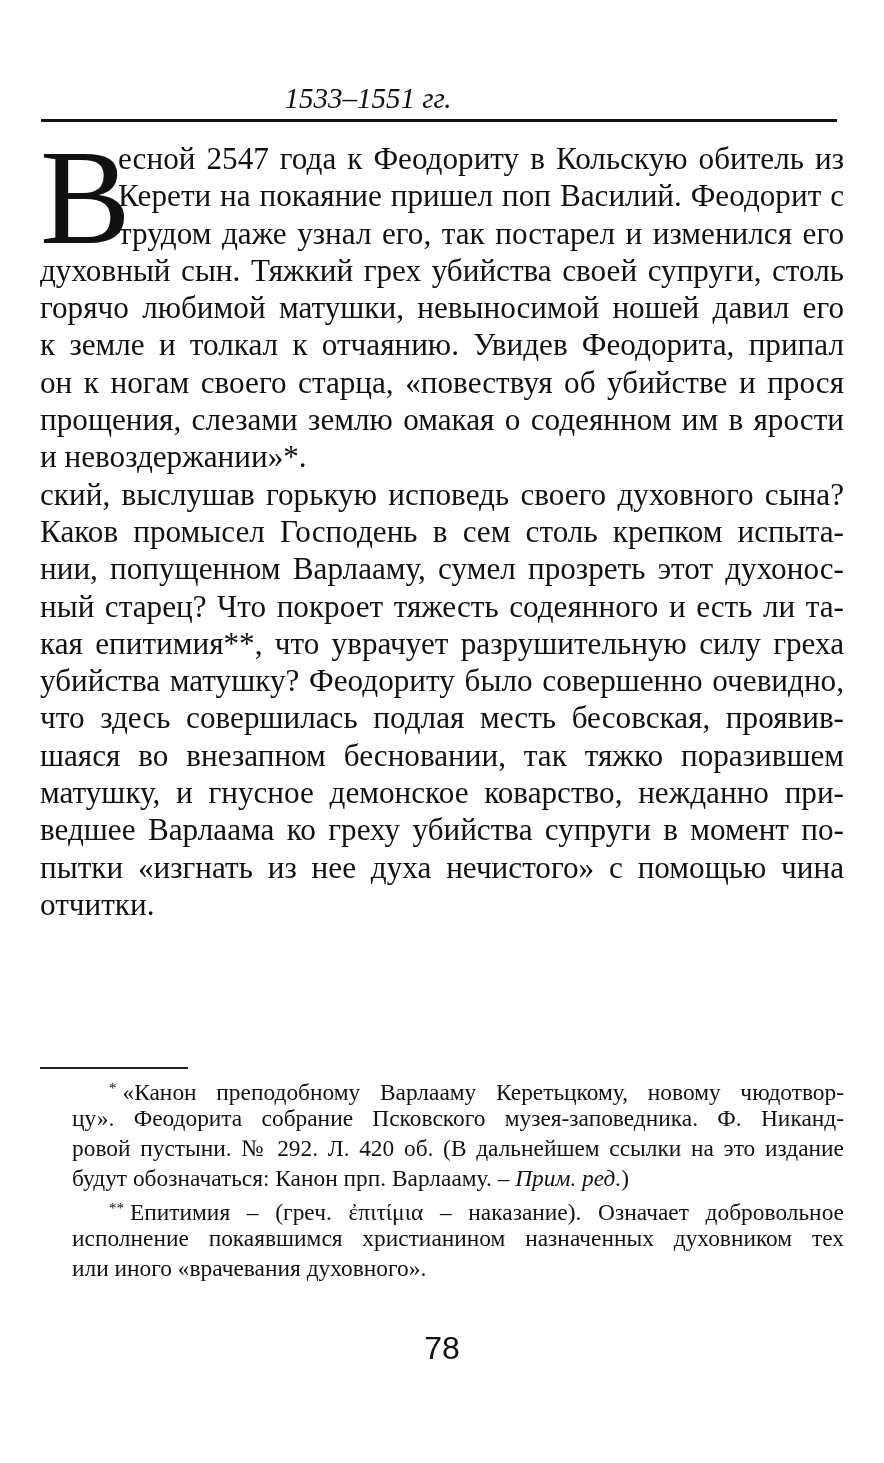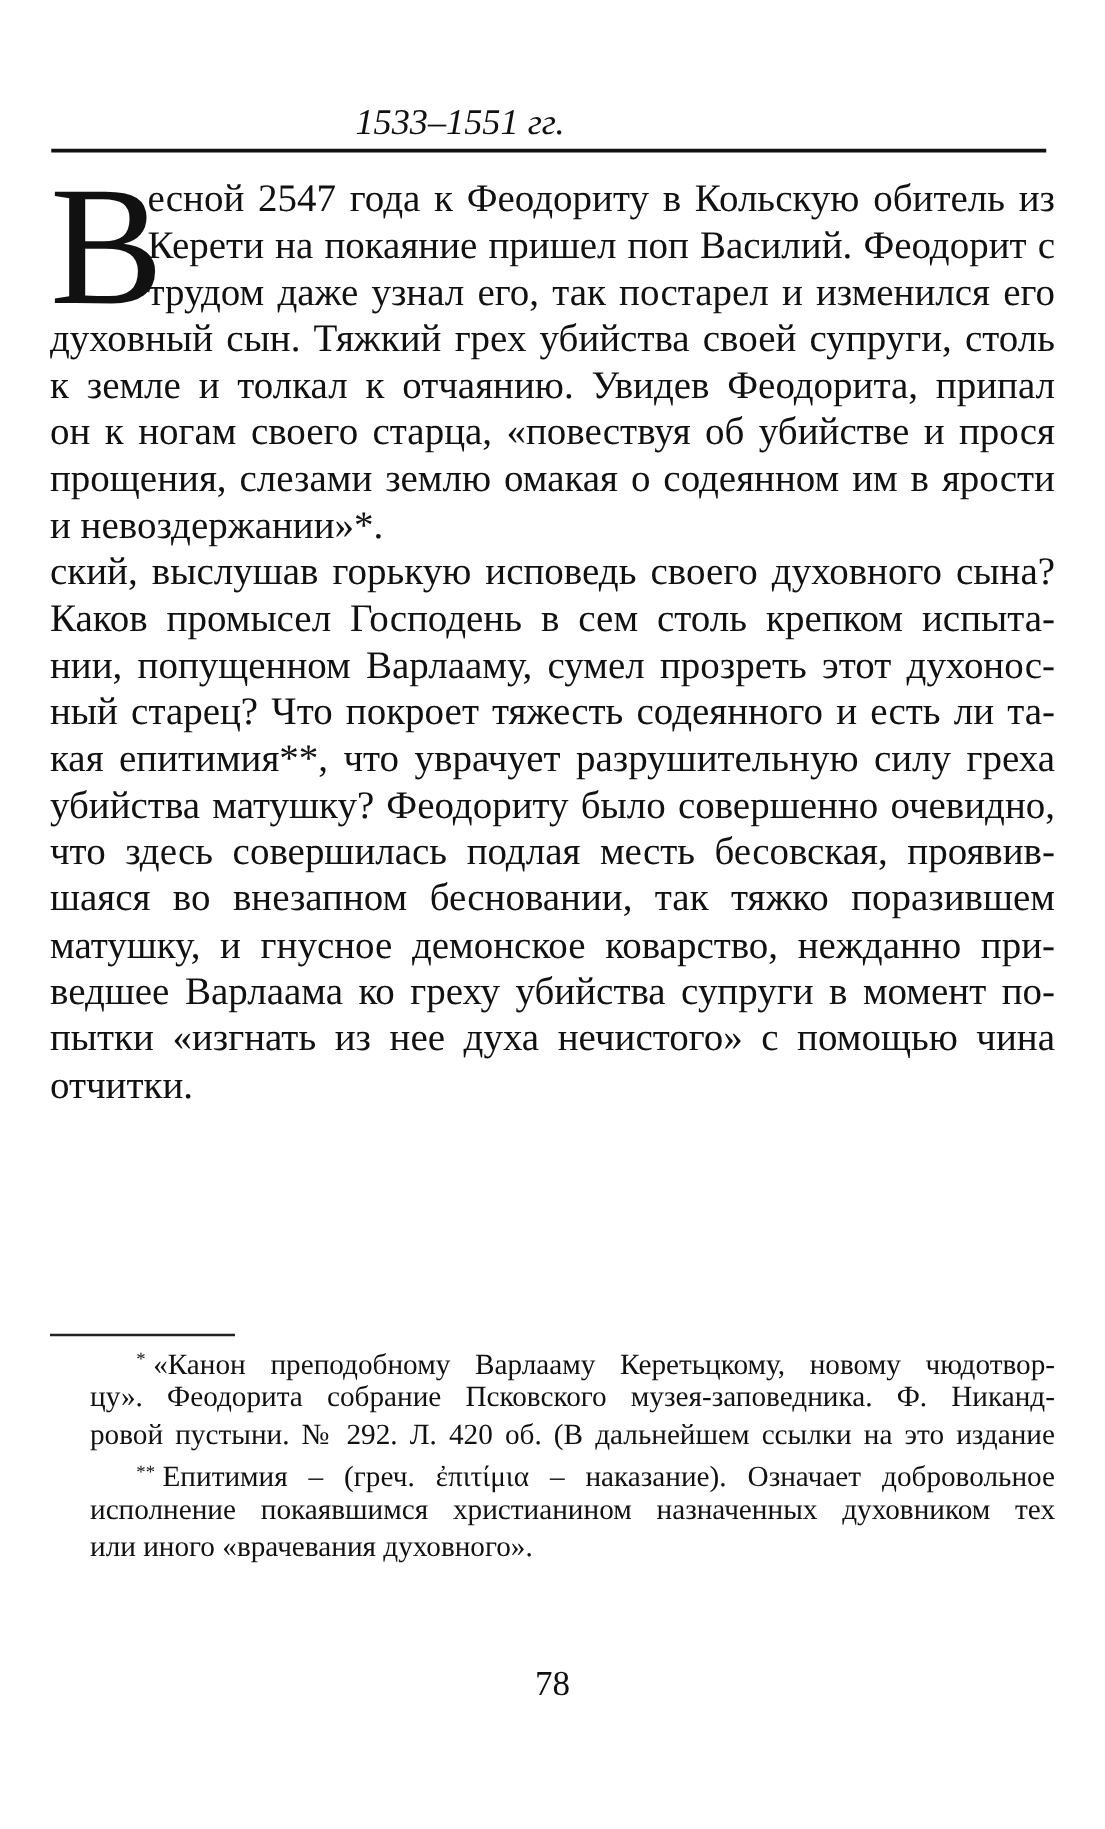--- a/index.html
+++ b/index.html
@@ -111,40 +111,41 @@
       vertical-align: 7px;
       margin-right: 6px;
     }
     .ital { font-style: italic; }
     .page-number {
       position: absolute;
       left: 0;
       width: 884px;
       top: 1330px;
       text-align: center;
-      font-family: Liberation Serif, serif;
-      font-size: 28px;
+      font-family: Liberation Sans, sans-serif;
+      font-size: 32px;
       line-height: 36px;
     }
   </style>
 </head>
 <body>
 
 <div class="page">
 
   <div class="running-head">1533–1551 гг.</div>
   <div class="head-rule"></div>
 
   <div class="body-text">
     <p class="dropcap-wrap">
       <span class="dropcap">В</span>
       <span class="line dc">есной 2547 года к Феодориту в Кольскую обитель из</span>
       <span class="line dc">Керети на покаяние пришел поп Василий. Феодорит с</span>
       <span class="line dc">трудом даже узнал его, так постарел и изменился его</span>
       <span class="line">духовный сын. Тяжкий грех убийства своей супруги, столь</span>
+      <span class="line">горячо любимой матушки, невыносимой ношей давил его</span>
       <span class="line">к земле и толкал к отчаянию. Увидев Феодорита, припал</span>
       <span class="line">он к ногам своего старца, «повествуя об убийстве и прося</span>
       <span class="line">прощения, слезами землю омакая о содеянном им в ярости</span>
       <span class="line last">и невоздержании»*.</span>
     </p>
     <p>
       <span class="line">ский, выслушав горькую исповедь своего духовного сына?</span>
       <span class="line">Каков промысел Господень в сем столь крепком испыта-</span>
       <span class="line">нии, попущенном Варлааму, сумел прозреть этот духонос-</span>
       <span class="line">ный старец? Что покроет тяжесть содеянного и есть ли та-</span>
@@ -159,20 +160,21 @@
     </p>
   </div>
 
   <div class="fn-rule"></div>
 
   <div class="footnotes">
     <p style="margin:0">
       <span class="line indent"><span class="fn-mark">*</span><span>«Канон преподобному Варлааму Керетьцкому, новому чюдотвор-</span></span>
       <span class="line">цу». Феодорита собрание Псковского музея-заповедника. Ф. Никанд-</span>
       <span class="line">ровой пустыни. № 292. Л. 420 об. (В дальнейшем ссылки на это издание</span>
+      <span class="line last"><span>будут обозначаться: Канон прп. Варлааму. – </span><span class="ital">Прим. ред.</span><span>)</span></span>
     </p>
     <p style="margin:0">
       <span class="line indent"><span class="fn-mark">**</span><span>Епитимия – (греч. ἐπιτίμια – наказание). Означает добровольное</span></span>
       <span class="line">исполнение покаявшимся христианином назначенных духовником тех</span>
       <span class="line last">или иного «врачевания духовного».</span>
     </p>
   </div>
 
   <div class="page-number">78</div>
 

